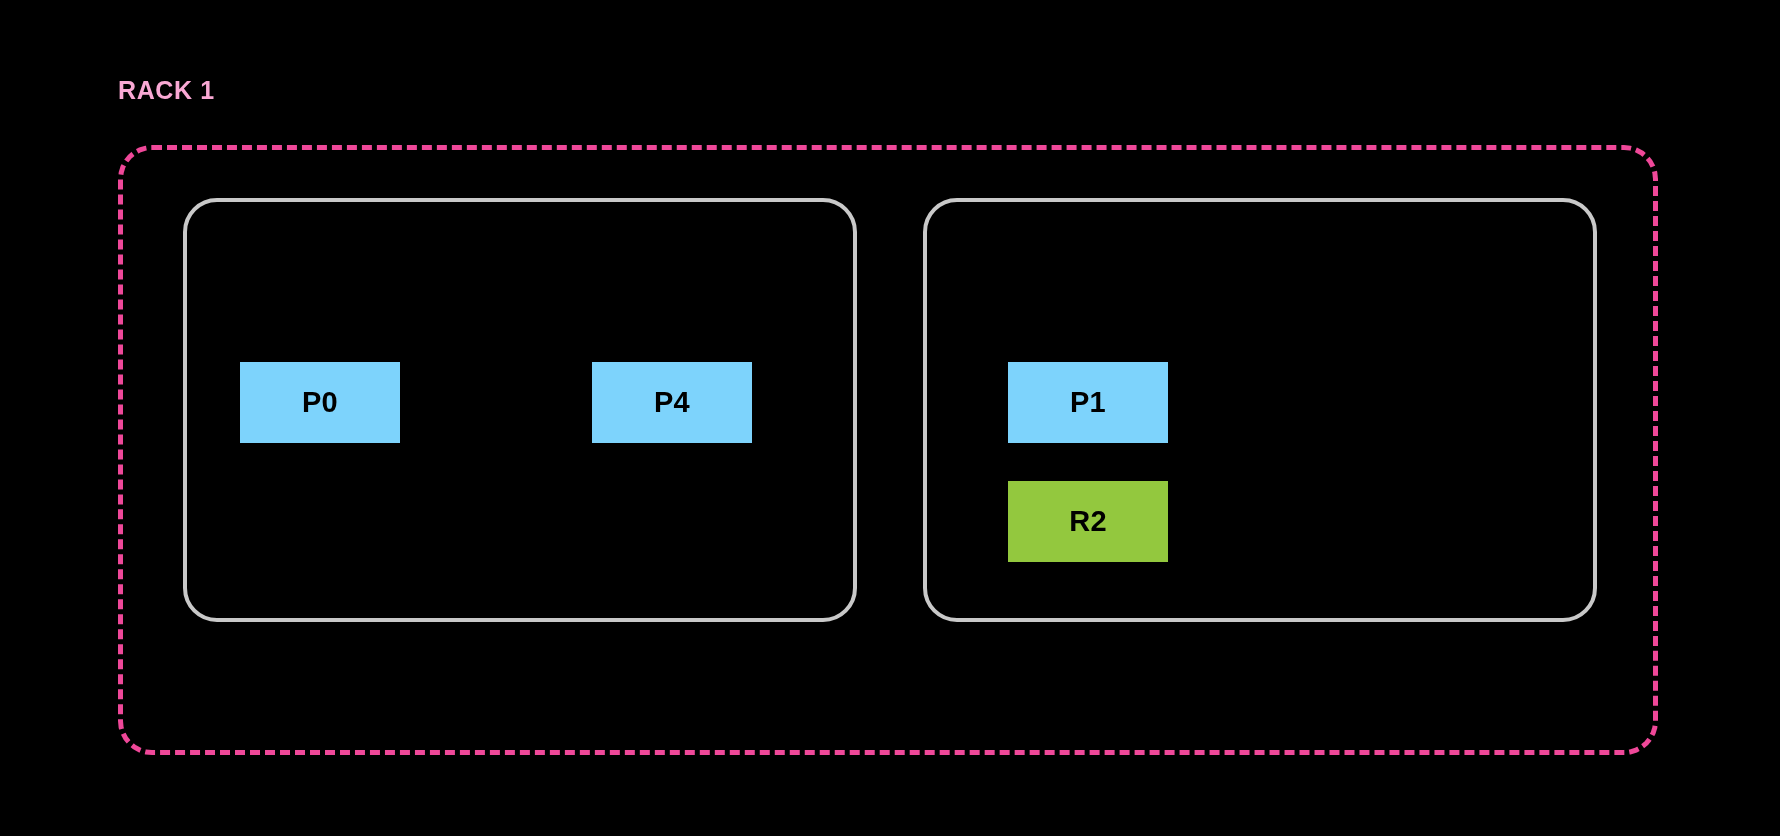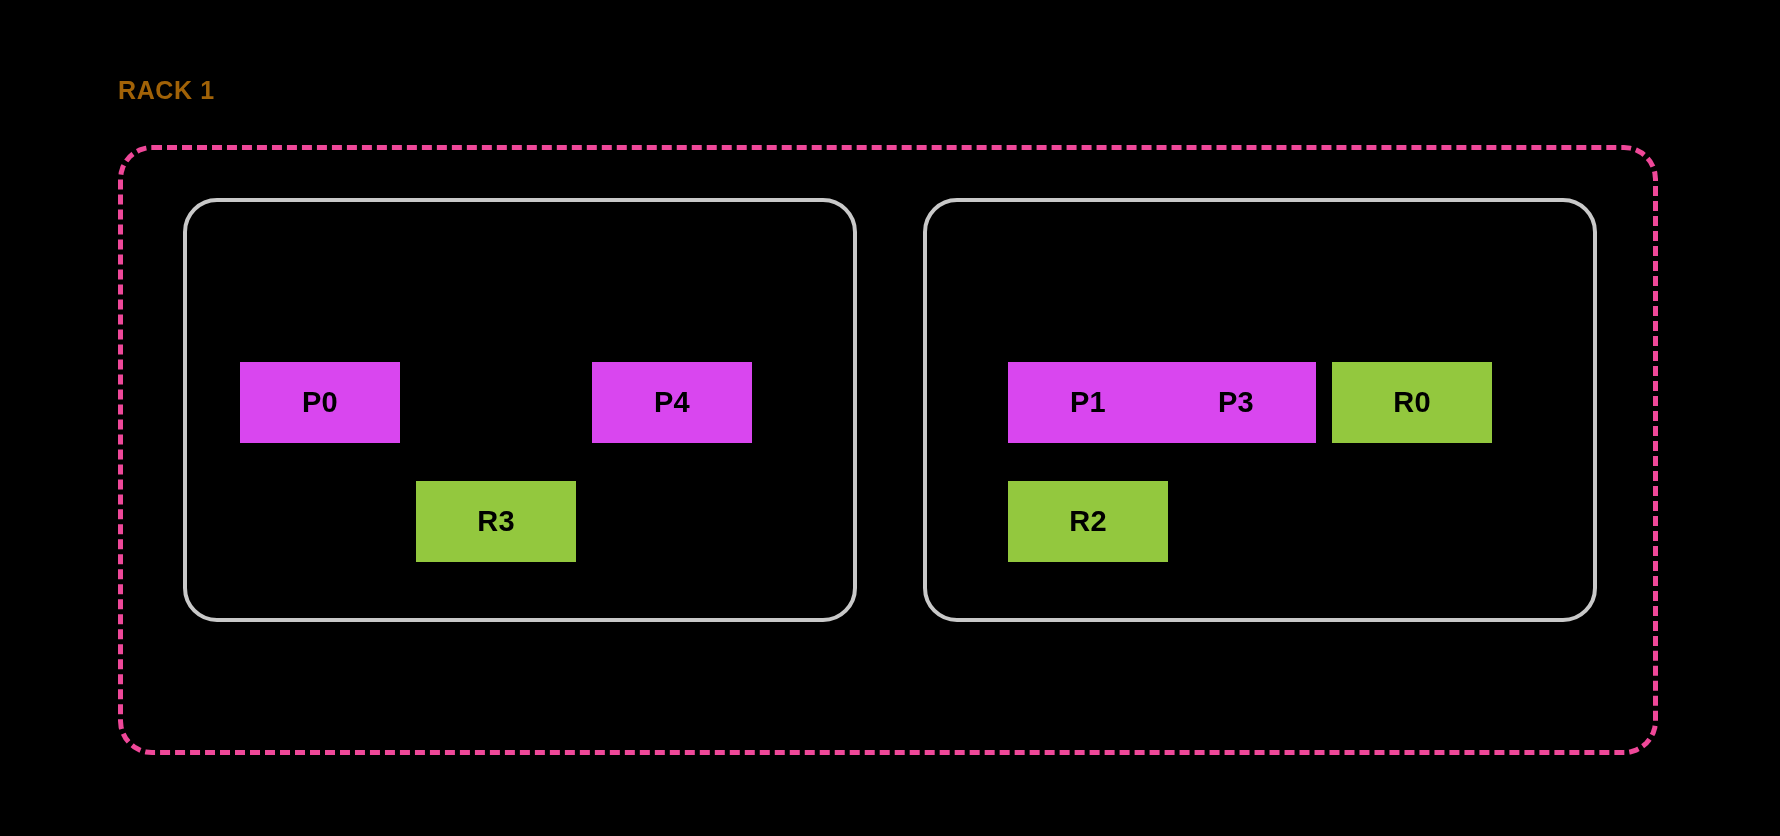--- a/index.html
+++ b/index.html
@@ -17,21 +17,21 @@
     background: #000000;
     overflow: hidden;
   }
   .rack-title {
     position: absolute;
     left: 118px;
     top: 76px;
     font-size: 25px;
     font-weight: bold;
     letter-spacing: 0.6px;
-    color: #a16207;
+    color: #f9a8d4;
     white-space: nowrap;
   }
   .rack-boundary {
     position: absolute;
     left: 118px;
     top: 145px;
     width: 1540px;
     height: 610px;
     box-sizing: border-box;
     border: 5px dashed #ef4899;
@@ -57,21 +57,21 @@
     height: 81px;
     display: flex;
     align-items: center;
     justify-content: center;
     font-size: 29px;
     font-weight: bold;
     color: #000000;
     letter-spacing: 0.3px;
     box-sizing: border-box;
   }
-  .block.partition { background: #d946ef; }
+  .block.partition { background: #7dd3fc; }
   .block.replica   { background: #93c83e; }
 
   .row-top    { top: 362px; }
   .row-bottom { top: 481px; }
 
   .col-L0 { left: 240px; }
   .col-L1 { left: 416px; }
   .col-L2 { left: 592px; }
   .col-R0 { left: 980px; margin-left: 28px; }
   .col-R1 { left: 1156px; }
@@ -86,21 +86,18 @@
 
   <div class="rack-boundary"></div>
 
   <div class="node-box" id="node-box-left"></div>
 
   <div class="node-box" id="node-box-right"></div>
 
   <div class="block partition row-top col-L0">P0</div>
   <div class="block partition row-top col-L2">P4</div>
 
-  <div class="block replica row-bottom col-L1">R3</div>
 
   <div class="block partition row-top col-R0">P1</div>
-  <div class="block partition row-top col-R1">P3</div>
-  <div class="block replica row-top col-R2">R0</div>
 
   <div class="block replica row-bottom col-R0">R2</div>
 
 </div>
 
 </body></html>

